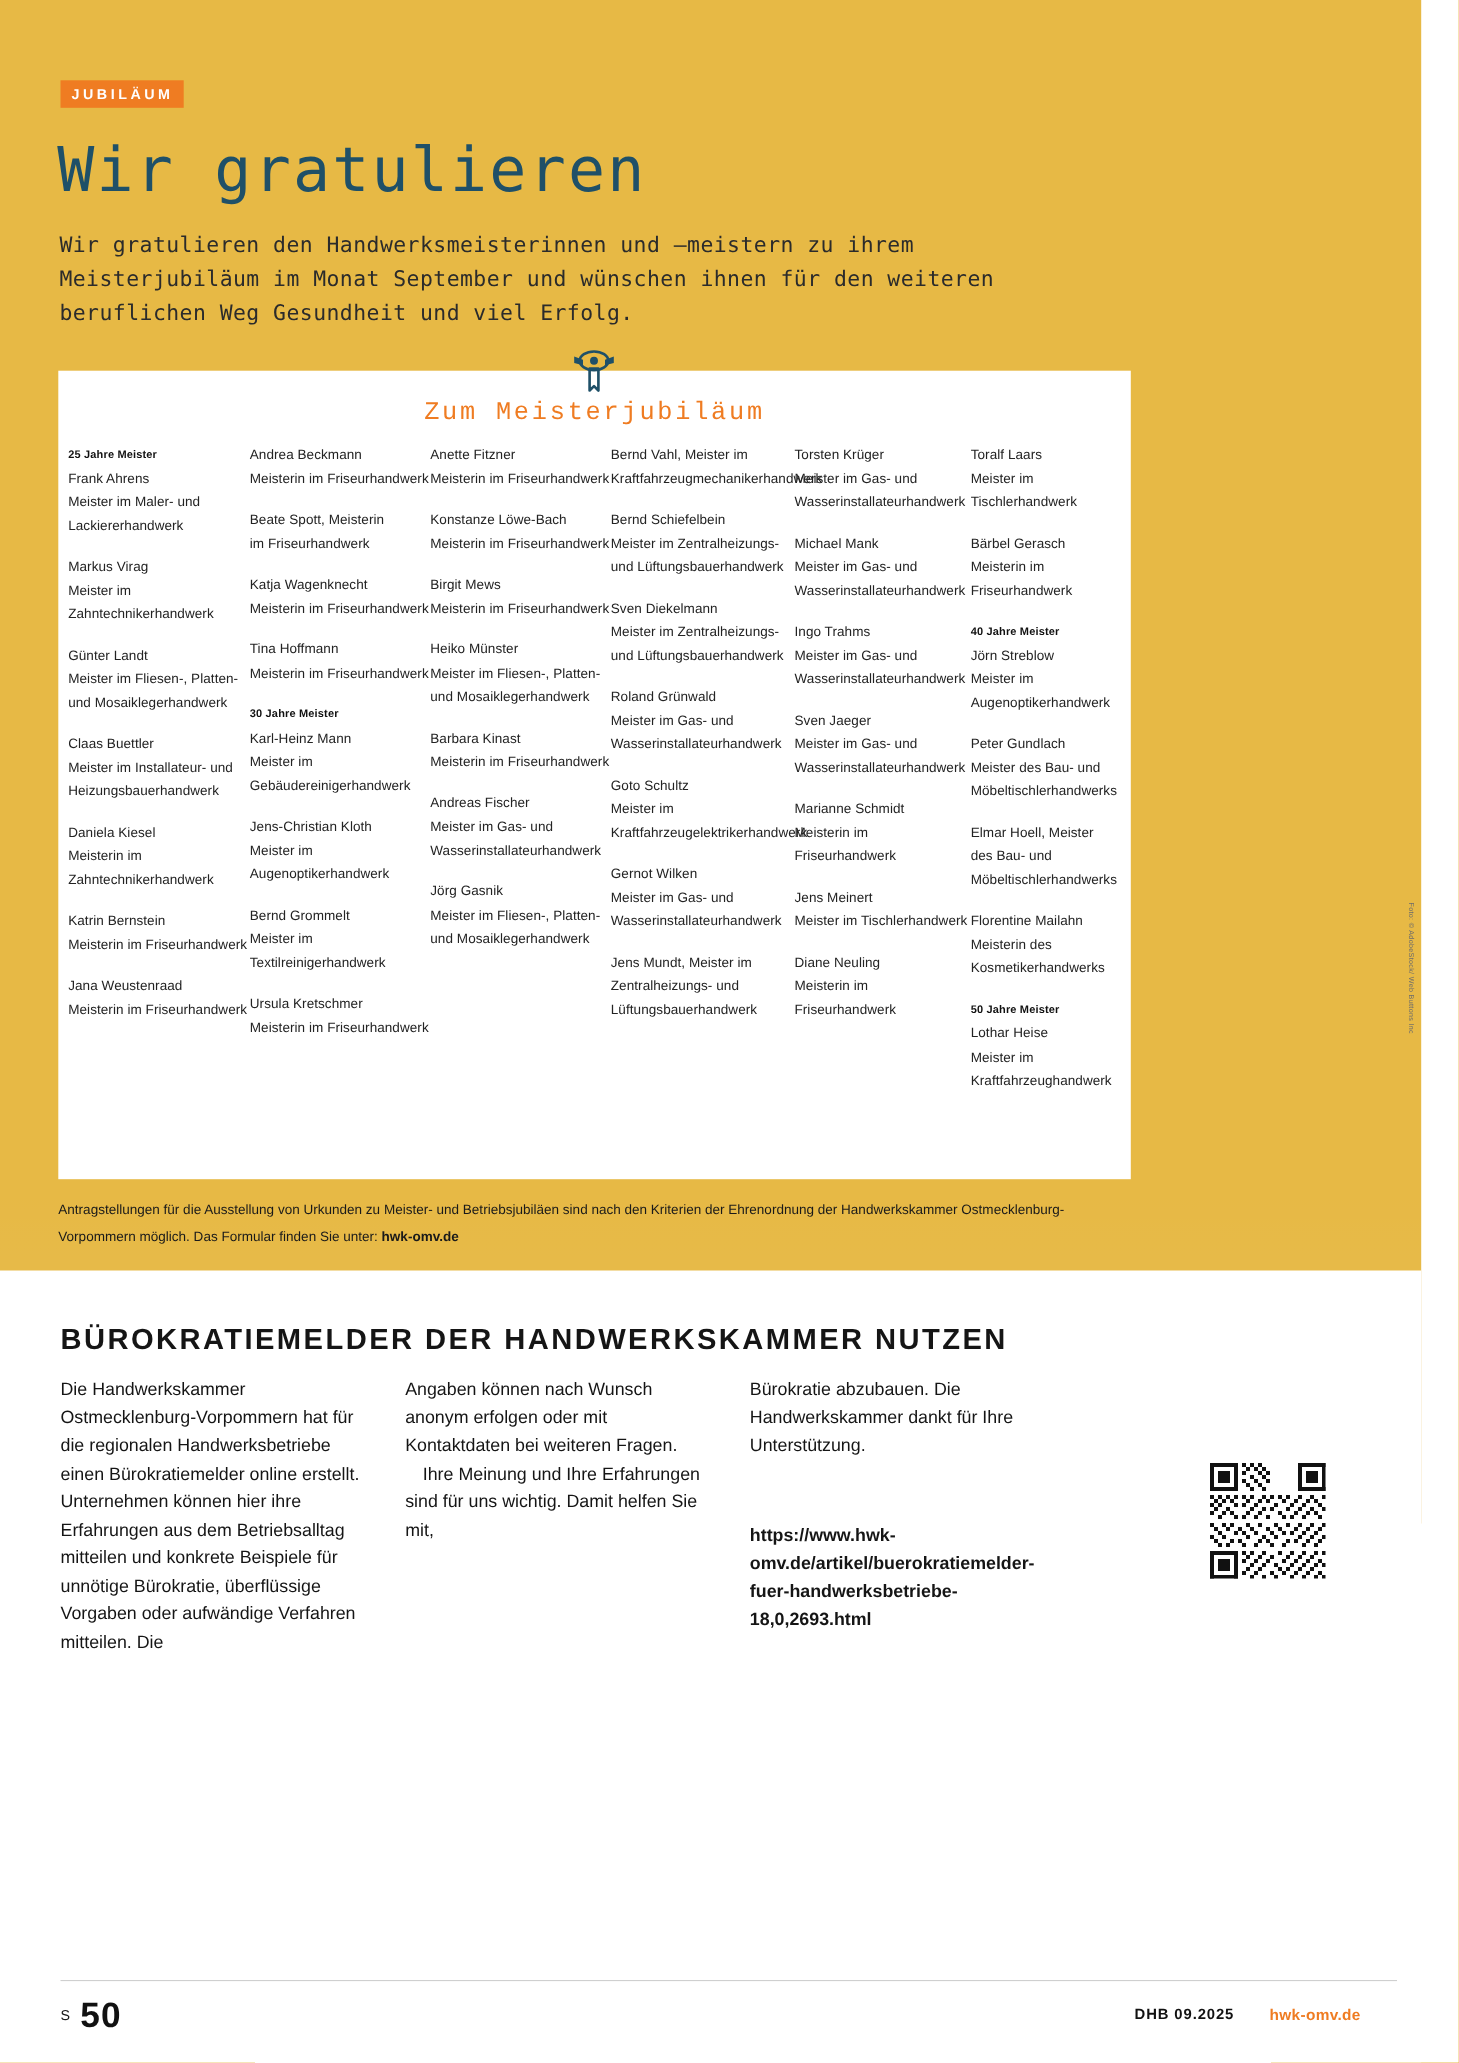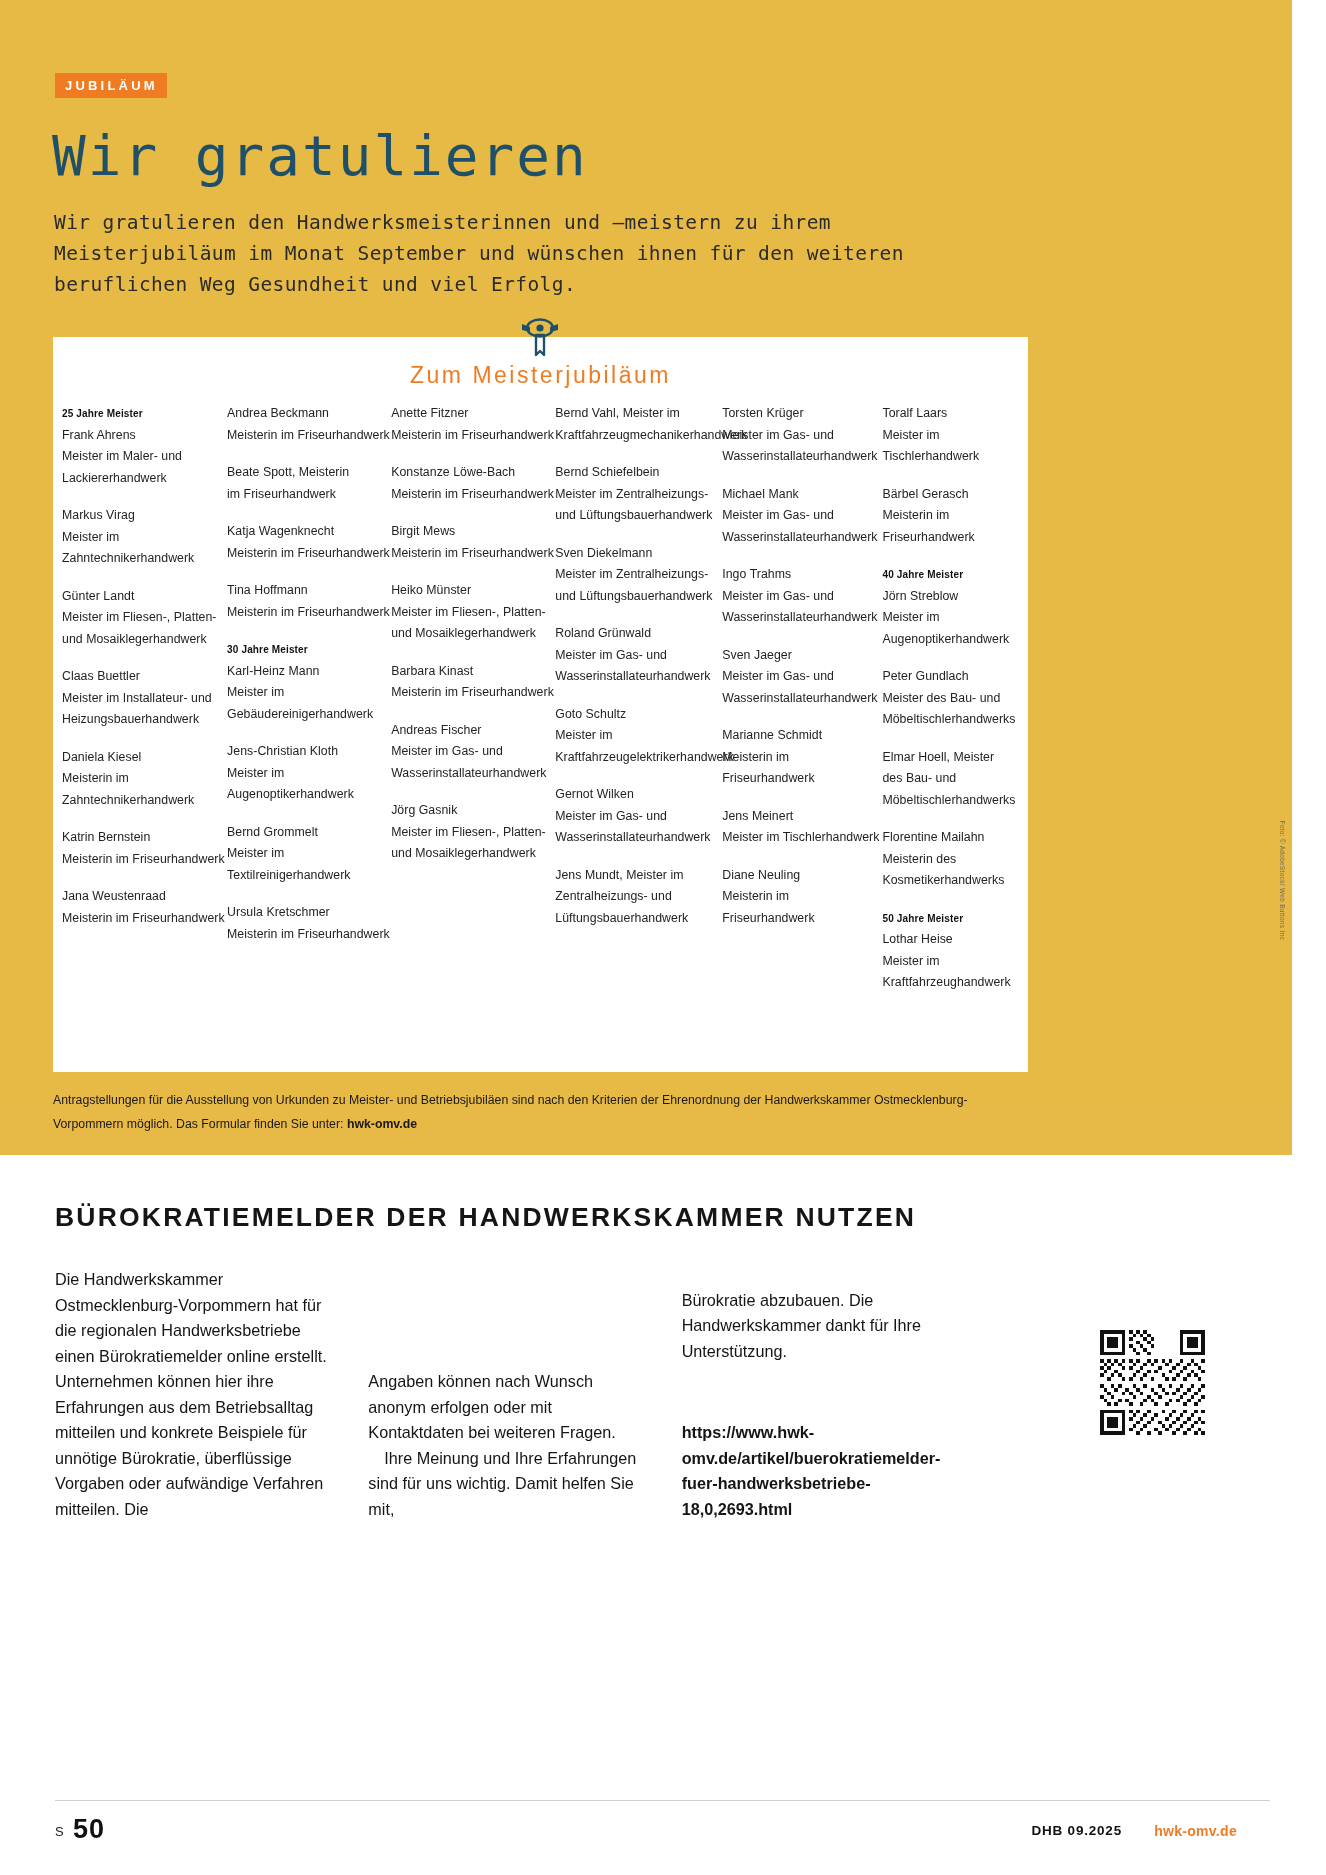--- a/index.html
+++ b/index.html
@@ -80,21 +80,21 @@
   
   .panel{
     position:absolute;left:53px;top:337px;width:975px;height:735px;
     background:#ffffff;z-index:4;
   }
   .medal{
     position:absolute;left:517px;top:315px;width:46px;height:42px;z-index:6;
   }
   .panel-title{
     position:absolute;left:0;top:25px;width:975px;text-align:center;
-    font-family:Liberation Sans, sans-serif;
+    font-family:Liberation Mono, monospace;
     font-size:23px;letter-spacing:2.5px;color:#ef7c22;
   }
   .cols{
     position:absolute;left:9px;top:66px;width:958px;
     display:flex;gap:0;
   }
   .col{width:166px;margin-right:0;}
   .col:nth-child(1){width:168px;}
   .col:nth-child(2){width:167px;}
   .col:nth-child(3){width:167px;}
@@ -128,22 +128,22 @@
   
   .lower{
     position:absolute;left:0;top:1155px;width:1326px;height:720px;background:#fff;padding-left:15px;
   }
   .sec-title{
     position:absolute;left:55px;top:47px;
     font-size:26.5px;font-weight:700;letter-spacing:2.2px;color:#151515;
     font-family:"Liberation Sans", sans-serif;
   }
   .body-cols{
-    position:absolute;left:55px;top:112px;width:940px;
-    display:flex;gap:0;align-items:flex-end;
+    position:absolute;left:55px;top:96px;width:940px;
+    display:flex;gap:0;
   }
   .bcol{width:300px;margin-right:30px;}
   .bcol p{
     margin:0;font-size:16.2px;line-height:25.5px;color:#151515;
     font-family:"Liberation Sans", sans-serif;
   }
   .bcol p.indent{text-indent:16px;}
   .linkblock{
     margin-top:56px;font-weight:700;font-size:16.2px;line-height:25.5px;color:#151515;
     word-break:break-word;
@@ -154,21 +154,21 @@
   }
 
   
   .footer-rule{
     position:absolute;left:55px;top:1800px;width:1215px;height:1px;background:#cfcfcf;
   }
   .pg-s{
     position:absolute;left:55px;top:1824px;font-size:13px;color:#1a1a1a;letter-spacing:1px;
   }
   .pg-num{
-    position:absolute;left:73px;top:1814px;font-size:27px;font-weight:700;color:#111;letter-spacing:1px;
+    position:absolute;left:73px;top:1814px;font-size:32px;font-weight:700;color:#111;letter-spacing:1px;
   }
   .foot-issue{
     position:absolute;right:170px;top:1823px;font-size:13.5px;font-weight:700;letter-spacing:.8px;color:#111;
   }
   .foot-site{
     position:absolute;right:55px;top:1823px;font-size:14px;font-weight:700;letter-spacing:.3px;color:#ef7c22;
   }
 </style>
 </head>
 <body>

